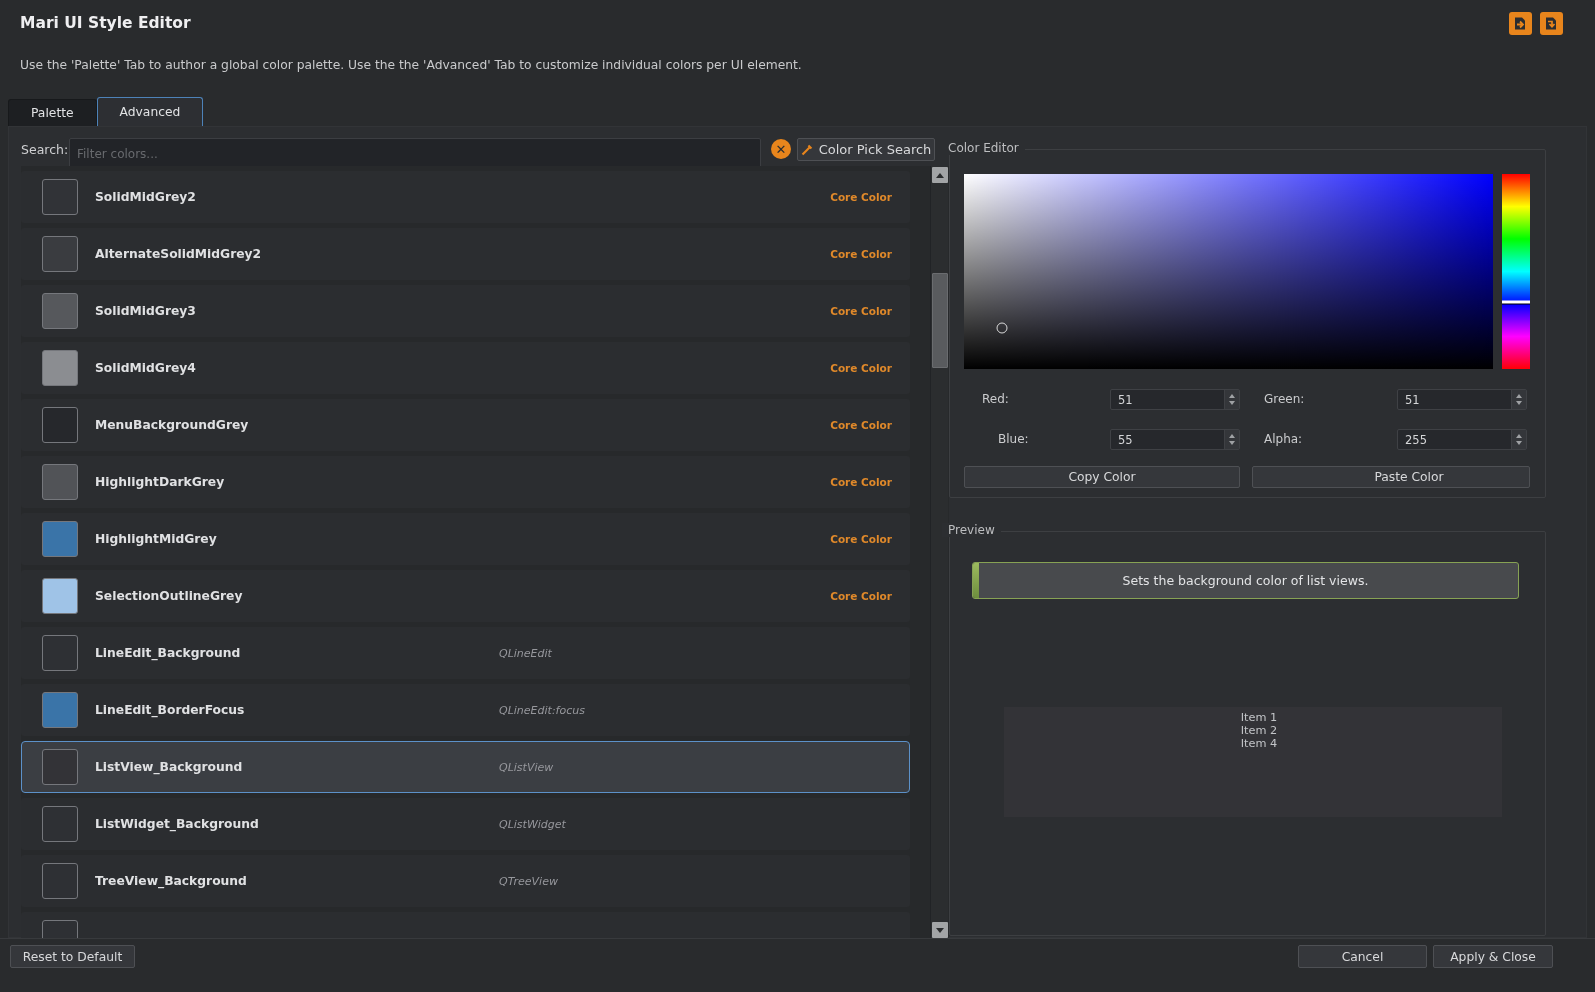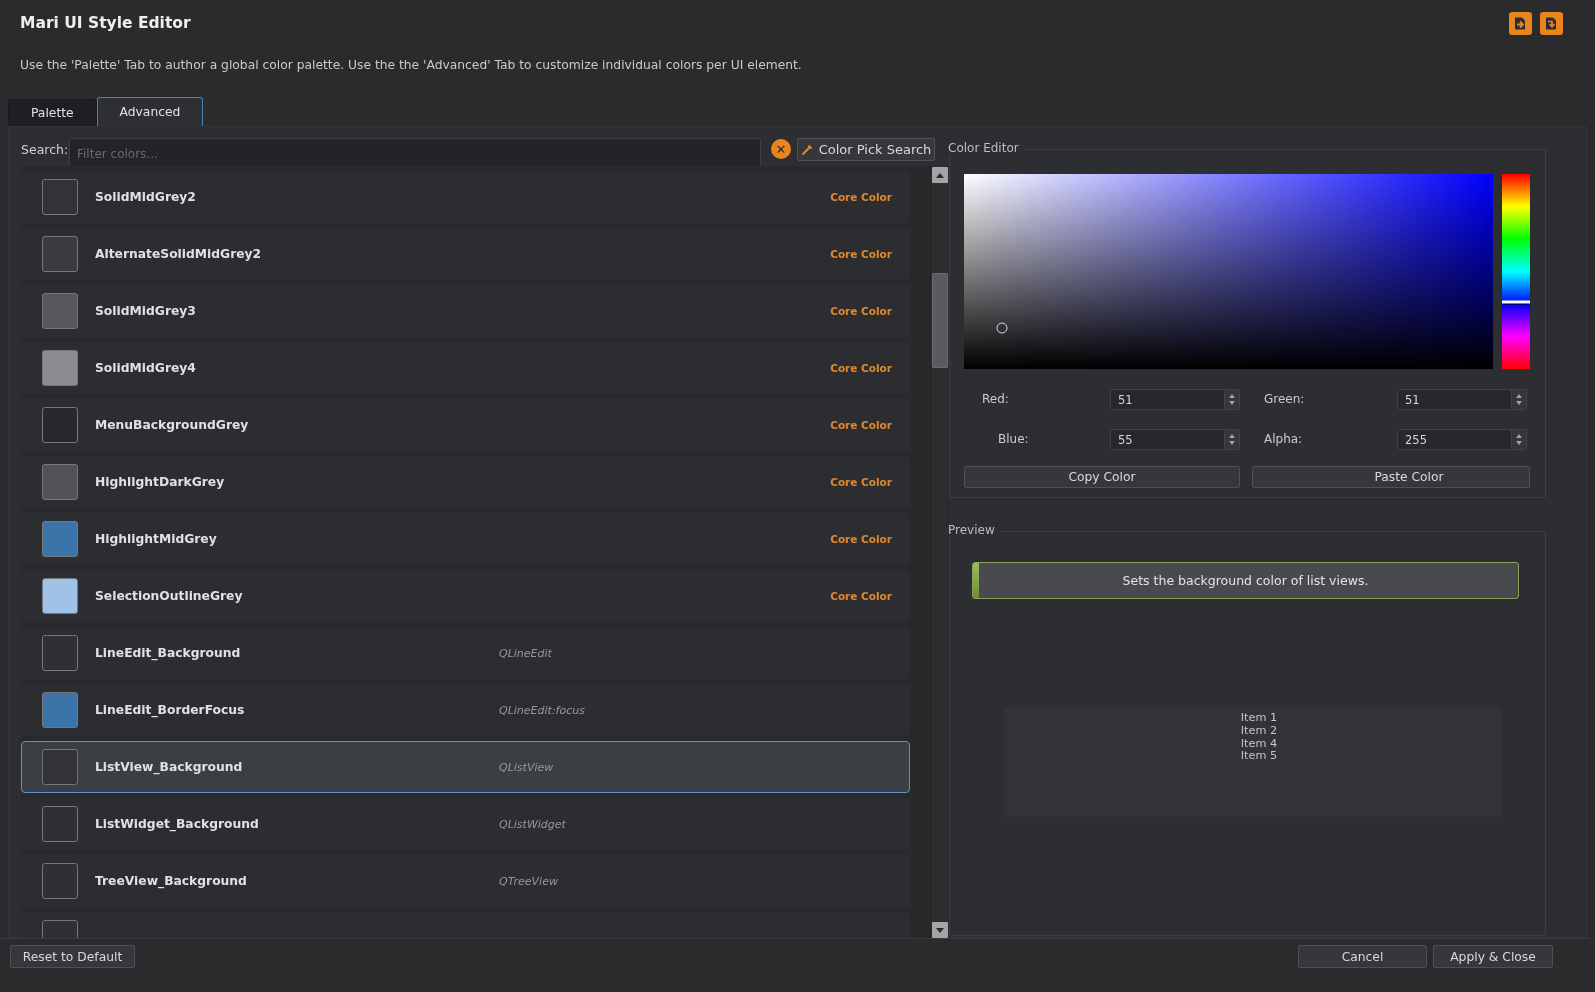--- a/index.html
+++ b/index.html
@@ -264,21 +264,20 @@
     <div class="groupbox pv-box">
       <span class="group-label">Preview</span>
       <div class="tooltip-banner">
         <div class="tooltip-accent"></div>
         <span>Sets the background color of list views.</span>
       </div>
       <div class="pv-list" id="pv-list" style="background: rgb(51, 51, 55);">
           <div class="pv-item">Item 1</div>
           <div class="pv-item">Item 2</div>
           <div class="pv-item">Item 4</div>
-          <div class="pv-item">Item 5</div>
         </div>
     </div>
   </div>
 
   <div class="footer">
     <div class="btn reset-btn">Reset to Default</div>
     <div class="btn cancel-btn">Cancel</div>
     <div class="btn apply-btn">Apply &amp; Close</div>
   </div>
 

